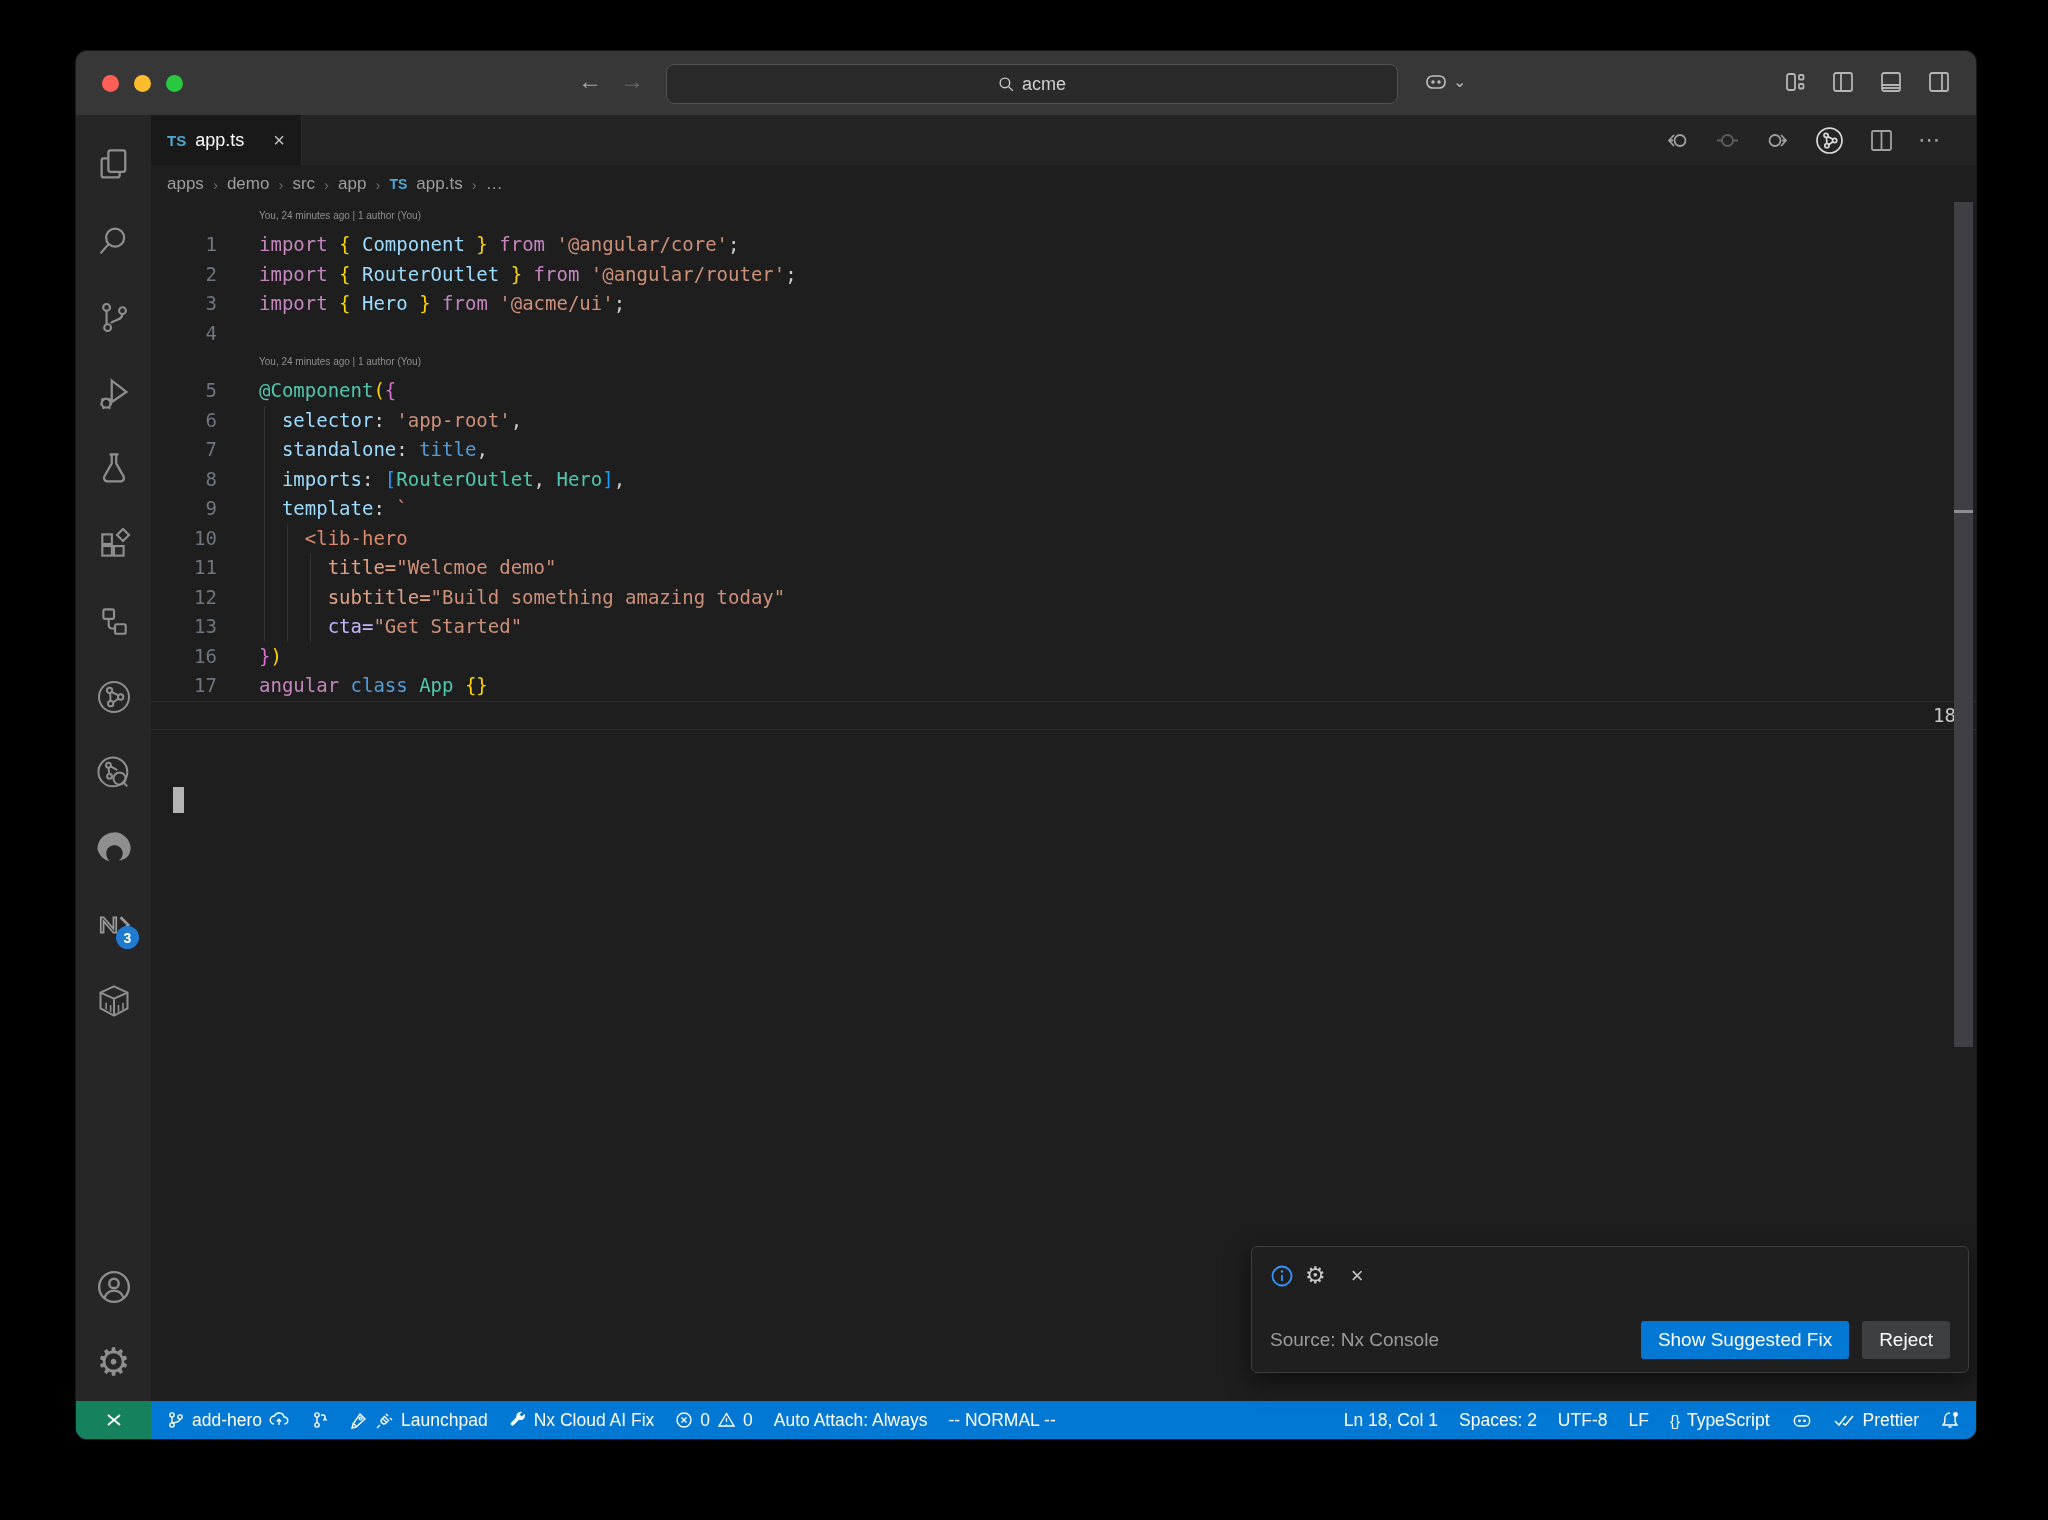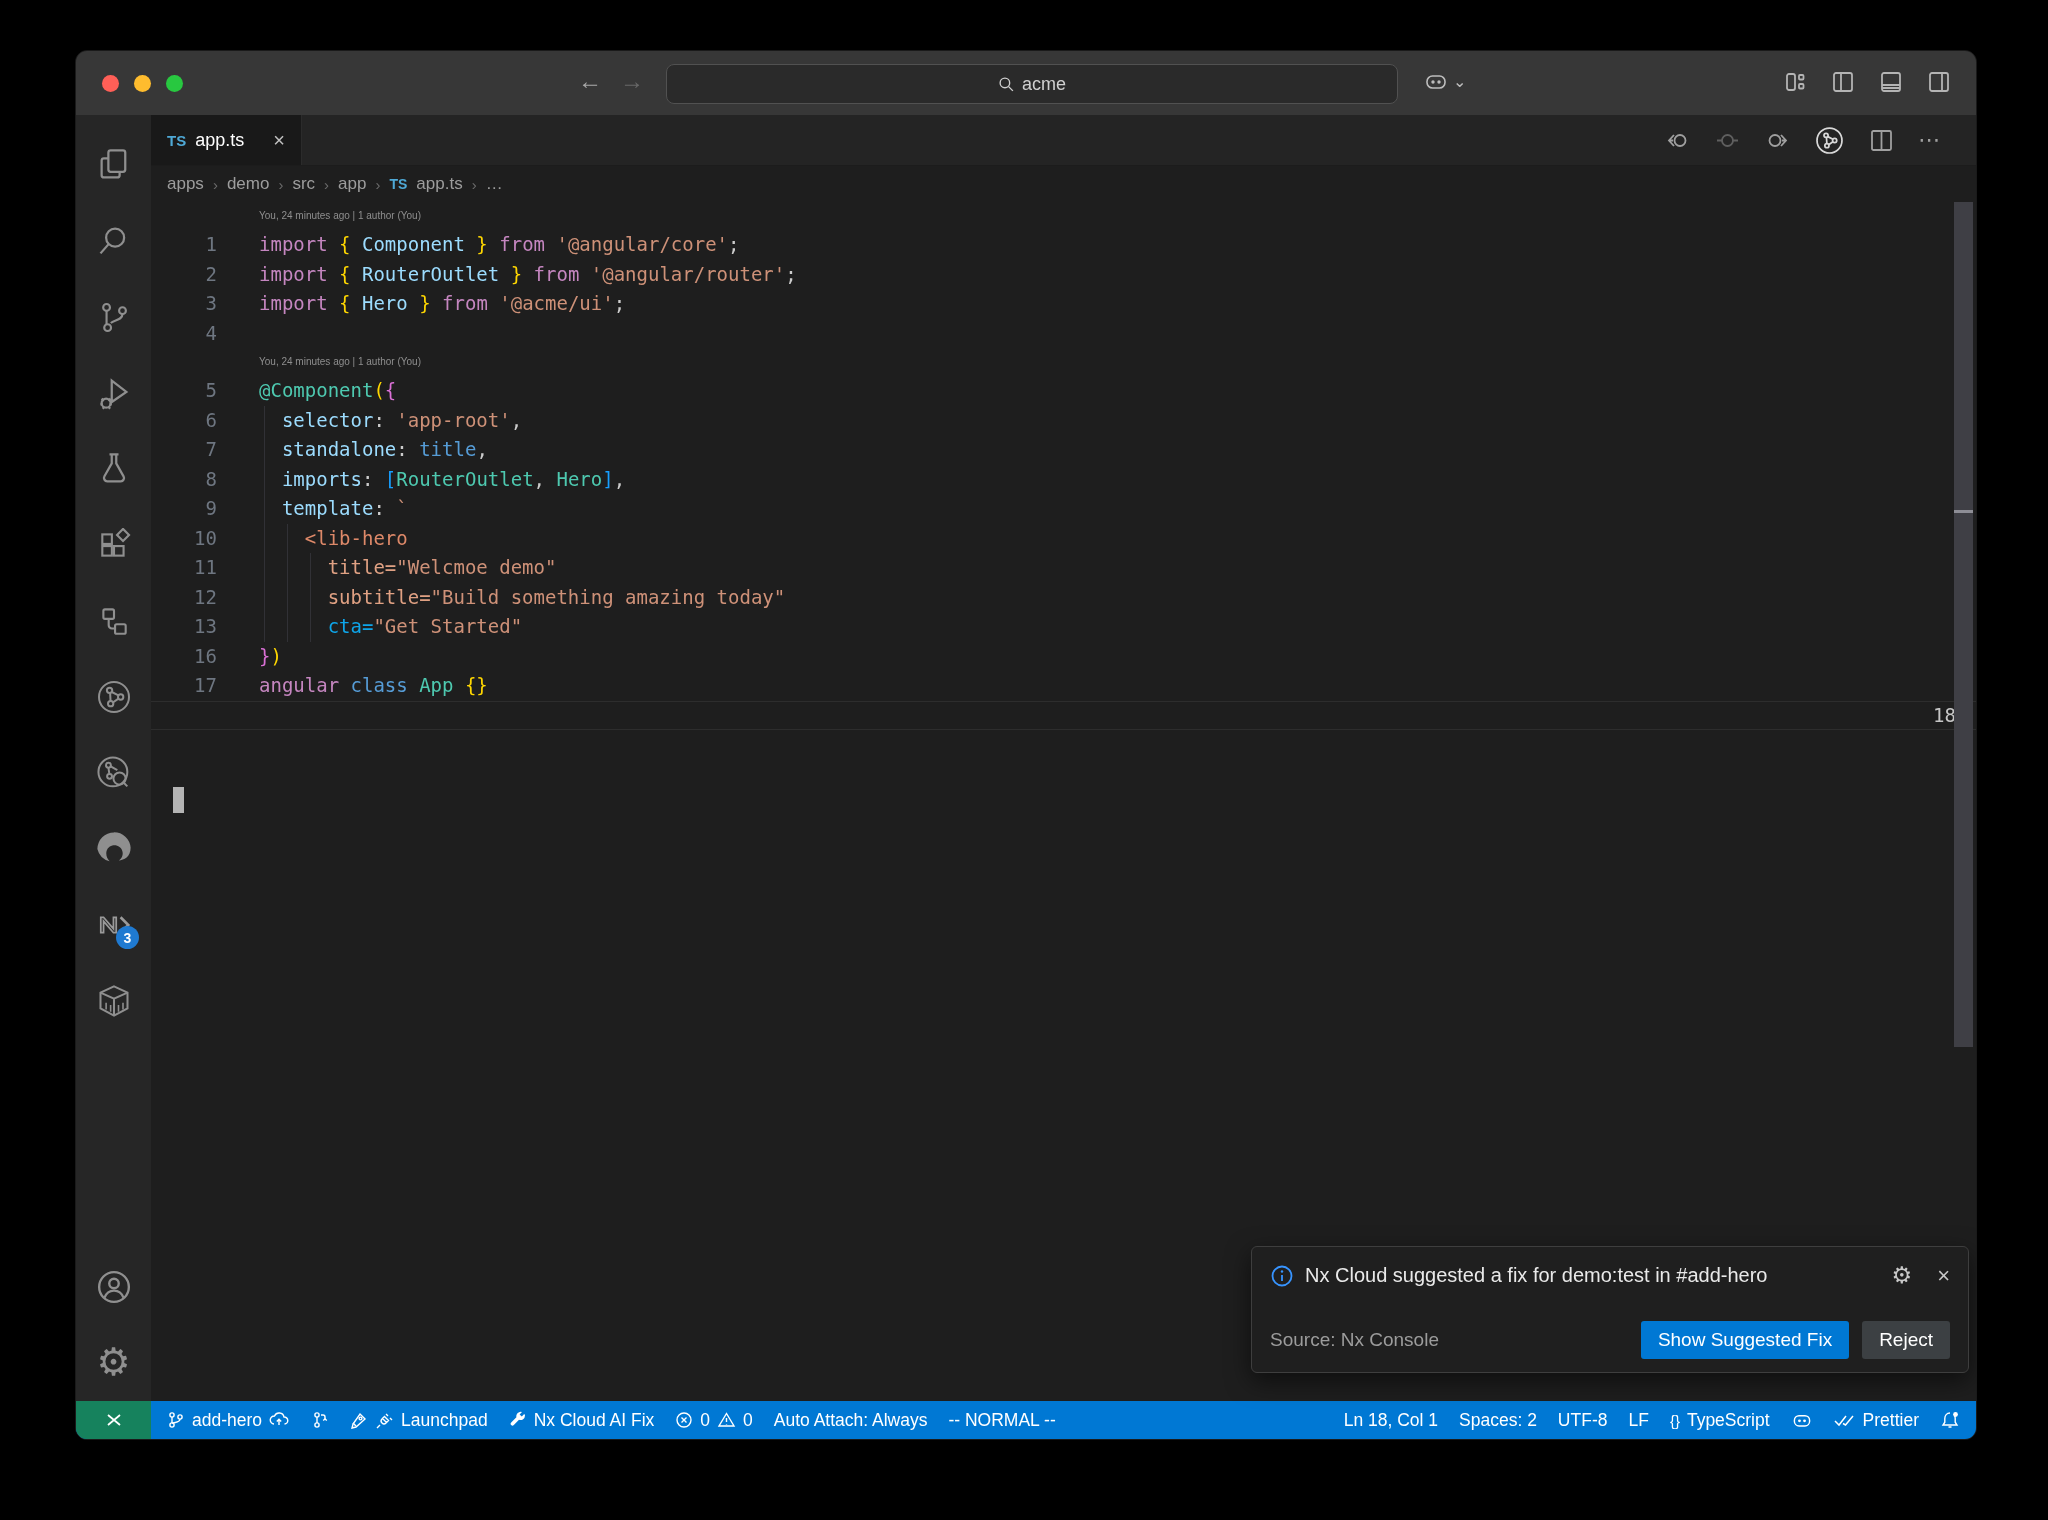--- a/index.html
+++ b/index.html
@@ -288,21 +288,21 @@
           <div class="code-line"><span class="ln">4</span><span class="lc"></span></div>
           <div class="lens">You, 24 minutes ago | 1 author (You)</div>
           <div class="code-line"><span class="ln">5</span><span class="lc"><span style="color: rgb(78, 201, 176);">@Component</span><span style="color: rgb(255, 215, 0);">(</span><span style="color: rgb(218, 112, 214);">{</span></span></div>
           <div class="code-line"><span class="ln">6</span><span class="lc"><span class="guide" style="left: 27px;"></span><span style="color: rgb(204, 204, 204);">  </span><span style="color: rgb(156, 220, 254);">selector</span><span style="color: rgb(204, 204, 204);">: </span><span style="color: rgb(206, 145, 120);">'app-root'</span><span style="color: rgb(204, 204, 204);">,</span></span></div>
           <div class="code-line"><span class="ln">7</span><span class="lc"><span class="guide" style="left: 27px;"></span><span style="color: rgb(204, 204, 204);">  </span><span style="color: rgb(156, 220, 254);">standalone</span><span style="color: rgb(204, 204, 204);">: </span><span style="color: rgb(86, 156, 214);">title</span><span style="color: rgb(204, 204, 204);">,</span></span></div>
           <div class="code-line"><span class="ln">8</span><span class="lc"><span class="guide" style="left: 27px;"></span><span style="color: rgb(204, 204, 204);">  </span><span style="color: rgb(156, 220, 254);">imports</span><span style="color: rgb(204, 204, 204);">: </span><span style="color: rgb(23, 159, 255);">[</span><span style="color: rgb(78, 201, 176);">RouterOutlet</span><span style="color: rgb(204, 204, 204);">, </span><span style="color: rgb(78, 201, 176);">Hero</span><span style="color: rgb(23, 159, 255);">]</span><span style="color: rgb(204, 204, 204);">,</span></span></div>
           <div class="code-line"><span class="ln">9</span><span class="lc"><span class="guide" style="left: 27px;"></span><span style="color: rgb(204, 204, 204);">  </span><span style="color: rgb(156, 220, 254);">template</span><span style="color: rgb(204, 204, 204);">: </span><span style="color: rgb(206, 145, 120);">`</span></span></div>
           <div class="code-line"><span class="ln">10</span><span class="lc"><span class="guide" style="left: 27px;"></span><span class="guide" style="left: 50px;"></span><span style="color: rgb(204, 204, 204);">    </span><span style="color: rgb(222, 137, 105);">&lt;lib-hero</span></span></div>
           <div class="code-line"><span class="ln">11</span><span class="lc"><span class="guide" style="left: 27px;"></span><span class="guide" style="left: 50px;"></span><span class="guide" style="left: 73px;"></span><span style="color: rgb(204, 204, 204);">      </span><span style="color: rgb(224, 161, 131);">title=</span><span style="color: rgb(206, 145, 120);">"Welcmoe demo"</span></span></div>
           <div class="code-line"><span class="ln">12</span><span class="lc"><span class="guide" style="left: 27px;"></span><span class="guide" style="left: 50px;"></span><span class="guide" style="left: 73px;"></span><span style="color: rgb(204, 204, 204);">      </span><span style="color: rgb(224, 161, 131);">subtitle=</span><span style="color: rgb(206, 145, 120);">"Build something amazing today"</span></span></div>
-          <div class="code-line"><span class="ln">13</span><span class="lc"><span class="guide" style="left: 27px;"></span><span class="guide" style="left: 50px;"></span><span class="guide" style="left: 73px;"></span><span style="color: rgb(204, 204, 204);">      </span><span style="color: #0ea5e9;">cta=</span><span style="color: rgb(206, 145, 120);">"Get Started"</span></span></div>
+          <div class="code-line"><span class="ln">13</span><span class="lc"><span class="guide" style="left: 27px;"></span><span class="guide" style="left: 50px;"></span><span class="guide" style="left: 73px;"></span><span style="color: rgb(204, 204, 204);">      </span><span style="color: #c4b5fd;">cta=</span><span style="color: rgb(206, 145, 120);">"Get Started"</span></span></div>
           <div class="code-line"><span class="ln">16</span><span class="lc"><span style="color: rgb(218, 112, 214);">}</span><span style="color: rgb(255, 215, 0);">)</span></span></div>
           <div class="code-line"><span class="ln">17</span><span class="lc"><span style="color: rgb(197, 134, 192);">angular </span><span style="color: rgb(86, 156, 214);">class </span><span style="color: rgb(78, 201, 176);">App </span><span style="color: rgb(255, 215, 0);">{}</span></span></div>
           <div class="code-line cur"><span class="ln">18</span><span class="lc"><span class="cursorblock"></span></span></div>
         </div>
     </div>
   </div>
 
   <div class="statusbar" style="background:#0078D4">
     <div class="remote" style="background:#16825D">
       <svg width="22" height="22" viewBox="0 0 22 22" fill="none" stroke="#fff" stroke-width="1.8">
@@ -409,21 +409,20 @@
     </div>
   </div>
 
   <div class="toast">
     <div class="toast-row1">
       <svg width="24" height="24" viewBox="0 0 24 24" fill="none" stroke="#3794FF" stroke-width="1.8">
           <circle cx="12" cy="12" r="9.5"></circle>
           <path d="M12 11v6"></path>
           <circle cx="12" cy="7.5" r="1.2" fill="#3794FF" stroke="none"></circle>
         </svg>
-      <span class="toast-title">Nx Cloud suggested a fix for demo:test in #add-hero</span>
       <span class="toast-gear">⚙</span>
       <span class="toast-close">×</span>
     </div>
     <div class="toast-row2">
       <span class="toast-source">Source: Nx Console</span>
       <span class="btn btn-primary" style="background:#0078D4">Show Suggested Fix</span>
       <span class="btn btn-secondary">Reject</span>
     </div>
   </div>
 

